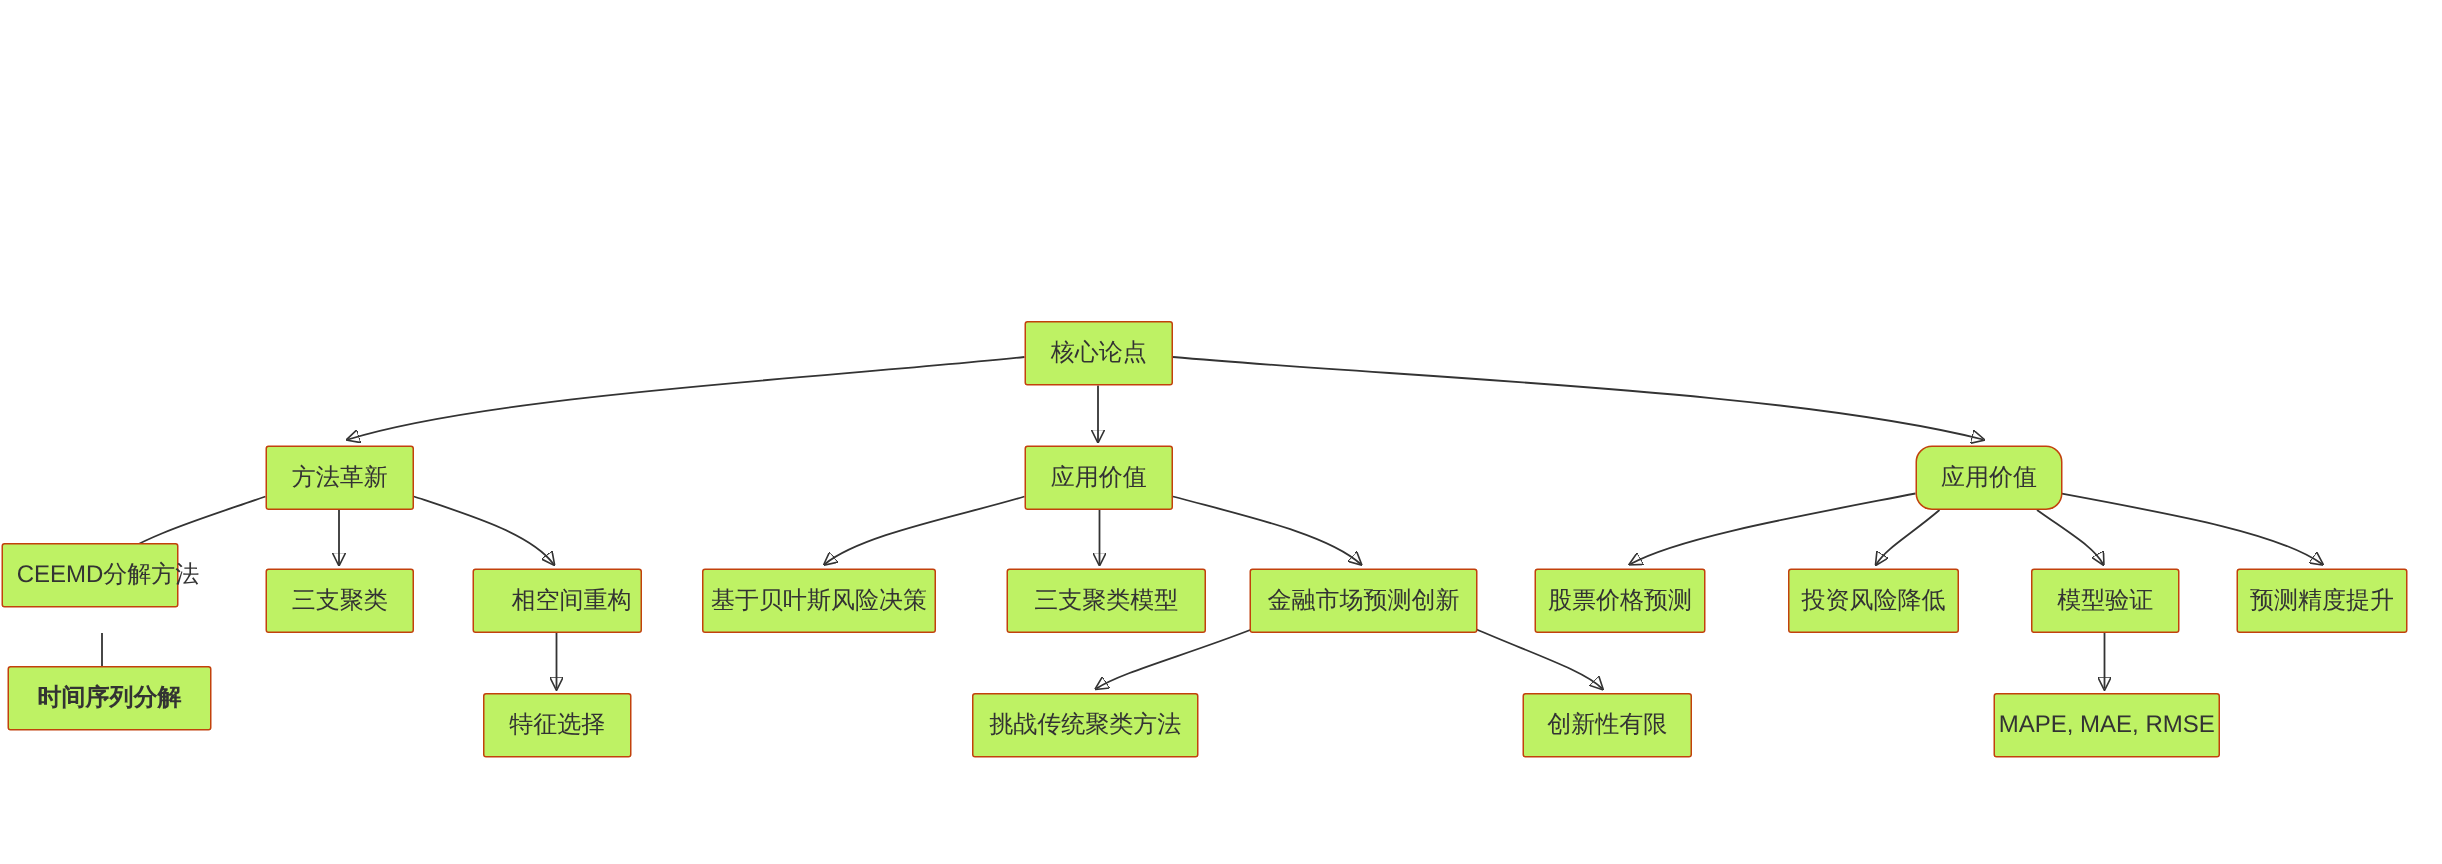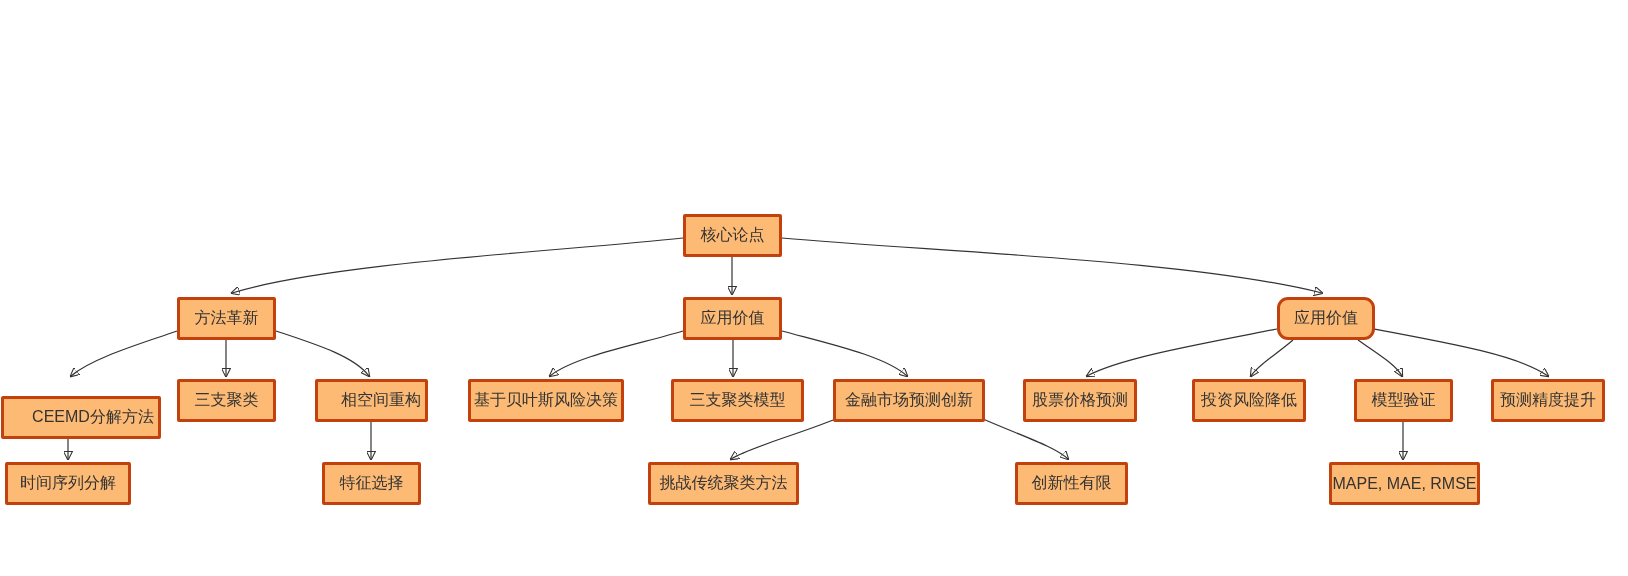--- a/index.html
+++ b/index.html
@@ -14,22 +14,22 @@
   .edge-layer {
     position: absolute;
     left: 0; top: 0;
     width: 1628px; height: 576px;
   }
   .edge-layer path { fill: none; stroke: #333333; stroke-width: 1.2px; }
   .node {
     position: absolute;
     height: 43px;
     box-sizing: border-box;
-    background: #fdba74;
-    border: 3px solid #c2410c;
+    background: #bef264;
+    border: 1px solid #c2410c;
     border-radius: 2px;
     display: flex;
     align-items: center;
     justify-content: center;
     font-size: 16px;
     color: #333333;
     white-space: nowrap;
     text-align: center;
   }
 </style>
@@ -67,30 +67,30 @@
     <path d="M983,419 C1022,436 1056,447 1068,459" marker-end="url(#arrowhead)"></path>
     <path d="M1403,422 L1403,459" marker-end="url(#arrowhead)"></path>
   </svg>
 
   <div class="node" style="left:683px; top:214px; width:99px;">核心论点</div>
 
   <div class="node" style="left:177px; top:297px; width:99px;">方法革新</div>
   <div class="node" style="left:683px; top:297px; width:99px;">应用价值</div>
   <div class="node" style="left:1277px; top:297px; width:98px;border-radius:11px;">应用价值</div>
 
-  <div class="node" style="left:1px; top:396px; width:160px;padding-left:24px;">CEEMD分解方法</div>
+  <div class="node" style="left:1px; top:362px; width:118px;padding-left:24px;">CEEMD分解方法</div>
   <div class="node" style="left:177px; top:379px; width:99px;">三支聚类</div>
   <div class="node" style="left:315px; top:379px; width:113px;padding-left:19px;">相空间重构</div>
   <div class="node" style="left:468px; top:379px; width:156px;">基于贝叶斯风险决策</div>
   <div class="node" style="left:671px; top:379px; width:133px;">三支聚类模型</div>
   <div class="node" style="left:833px; top:379px; width:152px;">金融市场预测创新</div>
   <div class="node" style="left:1023px; top:379px; width:114px;">股票价格预测</div>
   <div class="node" style="left:1192px; top:379px; width:114px;">投资风险降低</div>
   <div class="node" style="left:1354px; top:379px; width:99px;">模型验证</div>
   <div class="node" style="left:1491px; top:379px; width:114px;">预测精度提升</div>
 
-  <div class="node" style="left:5px; top:462px; width:126px;">时间序列分解</div>
+  <div class="node" style="left:5px; top:444px; width:136px;font-weight:bold;">时间序列分解</div>
   <div class="node" style="left:322px; top:462px; width:99px;">特征选择</div>
   <div class="node" style="left:648px; top:462px; width:151px;">挑战传统聚类方法</div>
   <div class="node" style="left:1015px; top:462px; width:113px;">创新性有限</div>
   <div class="node" style="left:1329px; top:462px; width:151px;">MAPE, MAE, RMSE</div>
 
 </div>
 
 </body></html>

